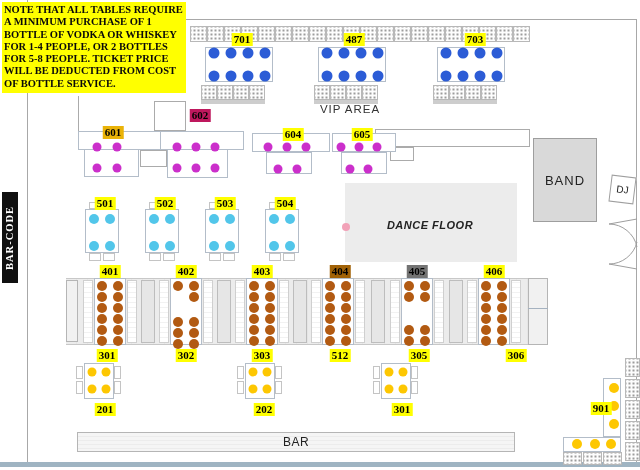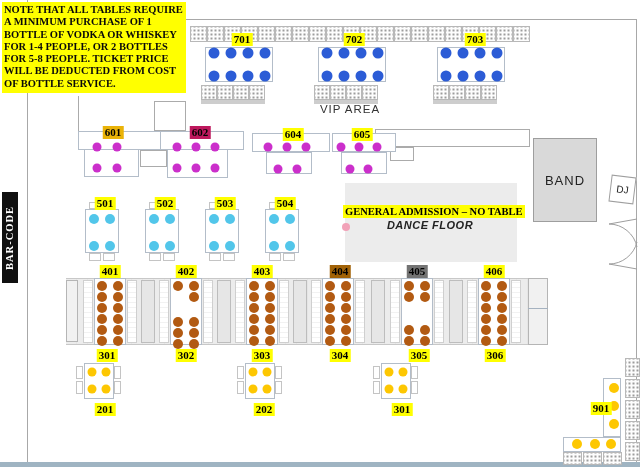--- a/index.html
+++ b/index.html
@@ -74,34 +74,34 @@
   <div class="abs struct" style="left:78px;top:96px;width:1px;height:36px;border:none;background:#ababab"></div>
   <div class="abs struct" style="left:140px;top:150px;width:27px;height:17px"></div>
   <div class="abs struct" style="left:375px;top:129px;width:155px;height:18px"></div>
   <div class="abs struct" style="left:390px;top:147px;width:24px;height:14px"></div>
 
   <div id="vip-label" class="abs">VIP AREA</div>
   <div id="band" class="abs">BAND</div>
   <div id="dj" class="abs">DJ</div>
 
   <div id="dance" class="abs"></div>
-  <div id="ga-label" class="abs">GENERAL ADMISSION – NO TABLE</div>
   <div id="dance-label" class="abs">DANCE FLOOR</div>
   <div id="ga-dot" class="abs"></div>
 
   <svg style="left:606px;top:216px" width="32" height="56">
     <path d="M31 3 L3 8 A29 29 0 0 1 31 31" fill="none" stroke="#9e9e9e" stroke-width="1"></path>
     <path d="M31 53 L3 48 A29 29 0 0 0 31 26" fill="none" stroke="#9e9e9e" stroke-width="1"></path>
   </svg>
 
   <div id="rowband" class="abs"></div>
   <div class="abs cap" style="left:66px;top:280px;width:12px;height:62px"></div>
   <div class="abs cap" style="left:528px;top:278px;width:20px;height:67px"></div>
   <div class="abs thinline" style="left:528px;top:308px;width:20px;height:1px"></div>
 
+  <div id="bar" class="abs">BAR</div>
 
   <div id="furniture-layer">
       <div class="tuft" style="position: absolute; left: 190px; top: 26px; width: 17px; height: 16px;"></div>
       <div class="tuft" style="position: absolute; left: 207px; top: 26px; width: 17px; height: 16px;"></div>
       <div class="tuft" style="position: absolute; left: 224px; top: 26px; width: 17px; height: 16px;"></div>
       <div class="tuft" style="position: absolute; left: 241px; top: 26px; width: 17px; height: 16px;"></div>
       <div class="tuft" style="position: absolute; left: 258px; top: 26px; width: 17px; height: 16px;"></div>
       <div class="tuft" style="position: absolute; left: 275px; top: 26px; width: 17px; height: 16px;"></div>
       <div class="tuft" style="position: absolute; left: 292px; top: 26px; width: 17px; height: 16px;"></div>
       <div class="tuft" style="position: absolute; left: 309px; top: 26px; width: 17px; height: 16px;"></div>
@@ -174,21 +174,21 @@
       <div>
         <div class="tbl-rect" style="position: absolute; left: 318px; top: 47px; width: 68px; height: 35px;"></div>
         <div class="dot" style="position: absolute; left: 327px; top: 53px; width: 11px; height: 11px; background: rgb(44, 92, 214);"></div>
         <div class="dot" style="position: absolute; left: 344px; top: 53px; width: 11px; height: 11px; background: rgb(44, 92, 214);"></div>
         <div class="dot" style="position: absolute; left: 361px; top: 53px; width: 11px; height: 11px; background: rgb(44, 92, 214);"></div>
         <div class="dot" style="position: absolute; left: 378px; top: 53px; width: 11px; height: 11px; background: rgb(44, 92, 214);"></div>
         <div class="dot" style="position: absolute; left: 327px; top: 76px; width: 11px; height: 11px; background: rgb(44, 92, 214);"></div>
         <div class="dot" style="position: absolute; left: 344px; top: 76px; width: 11px; height: 11px; background: rgb(44, 92, 214);"></div>
         <div class="dot" style="position: absolute; left: 361px; top: 76px; width: 11px; height: 11px; background: rgb(44, 92, 214);"></div>
         <div class="dot" style="position: absolute; left: 378px; top: 76px; width: 11px; height: 11px; background: rgb(44, 92, 214);"></div>
-        <div class="tbl-label" style="left: 354px; top: 33px; background: rgb(255, 255, 0);">702</div>
+        <div class="tbl-label" style="left: 354px; top: 33px; background: rgb(255, 255, 0);">487</div>
       </div>
       <div>
         <div class="tbl-rect" style="position: absolute; left: 437px; top: 47px; width: 68px; height: 35px;"></div>
         <div class="dot" style="position: absolute; left: 446px; top: 53px; width: 11px; height: 11px; background: rgb(44, 92, 214);"></div>
         <div class="dot" style="position: absolute; left: 463px; top: 53px; width: 11px; height: 11px; background: rgb(44, 92, 214);"></div>
         <div class="dot" style="position: absolute; left: 480px; top: 53px; width: 11px; height: 11px; background: rgb(44, 92, 214);"></div>
         <div class="dot" style="position: absolute; left: 497px; top: 53px; width: 11px; height: 11px; background: rgb(44, 92, 214);"></div>
         <div class="dot" style="position: absolute; left: 446px; top: 76px; width: 11px; height: 11px; background: rgb(44, 92, 214);"></div>
         <div class="dot" style="position: absolute; left: 463px; top: 76px; width: 11px; height: 11px; background: rgb(44, 92, 214);"></div>
         <div class="dot" style="position: absolute; left: 480px; top: 76px; width: 11px; height: 11px; background: rgb(44, 92, 214);"></div>
@@ -206,21 +206,21 @@
       </div>
       <div>
         <div class="tbl-rect" style="position: absolute; left: 160px; top: 131px; width: 84px; height: 19px;"></div>
         <div class="tbl-rect" style="position: absolute; left: 167px; top: 149px; width: 61px; height: 29px;"></div>
         <div class="dot" style="position: absolute; left: 177px; top: 147px; width: 9px; height: 9px; background: rgb(203, 47, 203);"></div>
         <div class="dot" style="position: absolute; left: 196px; top: 147px; width: 9px; height: 9px; background: rgb(203, 47, 203);"></div>
         <div class="dot" style="position: absolute; left: 215px; top: 147px; width: 9px; height: 9px; background: rgb(203, 47, 203);"></div>
         <div class="dot" style="position: absolute; left: 177px; top: 168px; width: 9px; height: 9px; background: rgb(203, 47, 203);"></div>
         <div class="dot" style="position: absolute; left: 196px; top: 168px; width: 9px; height: 9px; background: rgb(203, 47, 203);"></div>
         <div class="dot" style="position: absolute; left: 215px; top: 168px; width: 9px; height: 9px; background: rgb(203, 47, 203);"></div>
-        <div class="tbl-label" style="left: 200px; top: 126px; background: #be185d;">602</div>
+        <div class="tbl-label" style="left: 200px; top: 109px; background: #be185d;">602</div>
       </div>
       <div>
         <div class="tbl-rect" style="position: absolute; left: 252px; top: 133px; width: 78px; height: 19px;"></div>
         <div class="tbl-rect" style="position: absolute; left: 266px; top: 152px; width: 46px; height: 22px;"></div>
         <div class="dot" style="position: absolute; left: 268px; top: 147px; width: 9px; height: 9px; background: rgb(203, 47, 203);"></div>
         <div class="dot" style="position: absolute; left: 287px; top: 147px; width: 9px; height: 9px; background: rgb(203, 47, 203);"></div>
         <div class="dot" style="position: absolute; left: 306px; top: 147px; width: 9px; height: 9px; background: rgb(203, 47, 203);"></div>
         <div class="dot" style="position: absolute; left: 278px; top: 169px; width: 9px; height: 9px; background: rgb(203, 47, 203);"></div>
         <div class="dot" style="position: absolute; left: 297px; top: 169px; width: 9px; height: 9px; background: rgb(203, 47, 203);"></div>
         <div class="tbl-label" style="left: 293px; top: 128px; background: rgb(255, 255, 0);">604</div>
@@ -379,27 +379,27 @@
       <div>
         <div class="tbl-label" style="left: 107px; top: 349px; background: rgb(255, 255, 0);">301</div>
       </div>
       <div>
         <div class="tbl-label" style="left: 186px; top: 349px; background: rgb(255, 255, 0);">302</div>
       </div>
       <div>
         <div class="tbl-label" style="left: 262px; top: 349px; background: rgb(255, 255, 0);">303</div>
       </div>
       <div>
-        <div class="tbl-label" style="left: 340px; top: 349px; background: rgb(255, 255, 0);">304</div>
+        <div class="tbl-label" style="left: 340px; top: 349px; background: rgb(255, 255, 0);">512</div>
       </div>
       <div>
         <div class="tbl-label" style="left: 419px; top: 349px; background: rgb(255, 255, 0);">305</div>
       </div>
       <div>
-        <div class="tbl-label" style="left: 495px; top: 349px; background: rgb(255, 255, 0);">306</div>
+        <div class="tbl-label" style="left: 516px; top: 349px; background: rgb(255, 255, 0);">306</div>
       </div>
       <div>
         <div class="tbl-rect" style="position: absolute; left: 84px; top: 363px; width: 30px; height: 36px;"></div>
         <div class="chair" style="position: absolute; left: 76px; top: 366px; width: 7px; height: 13px;"></div>
         <div class="chair" style="position: absolute; left: 76px; top: 381px; width: 7px; height: 13px;"></div>
         <div class="chair" style="position: absolute; left: 114px; top: 366px; width: 7px; height: 13px;"></div>
         <div class="chair" style="position: absolute; left: 114px; top: 381px; width: 7px; height: 13px;"></div>
         <div class="dot" style="position: absolute; left: 92px; top: 372px; width: 9px; height: 9px; background: rgb(253, 199, 2);"></div>
         <div class="dot" style="position: absolute; left: 106px; top: 372px; width: 9px; height: 9px; background: rgb(253, 199, 2);"></div>
         <div class="dot" style="position: absolute; left: 92px; top: 389px; width: 9px; height: 9px; background: rgb(253, 199, 2);"></div>

